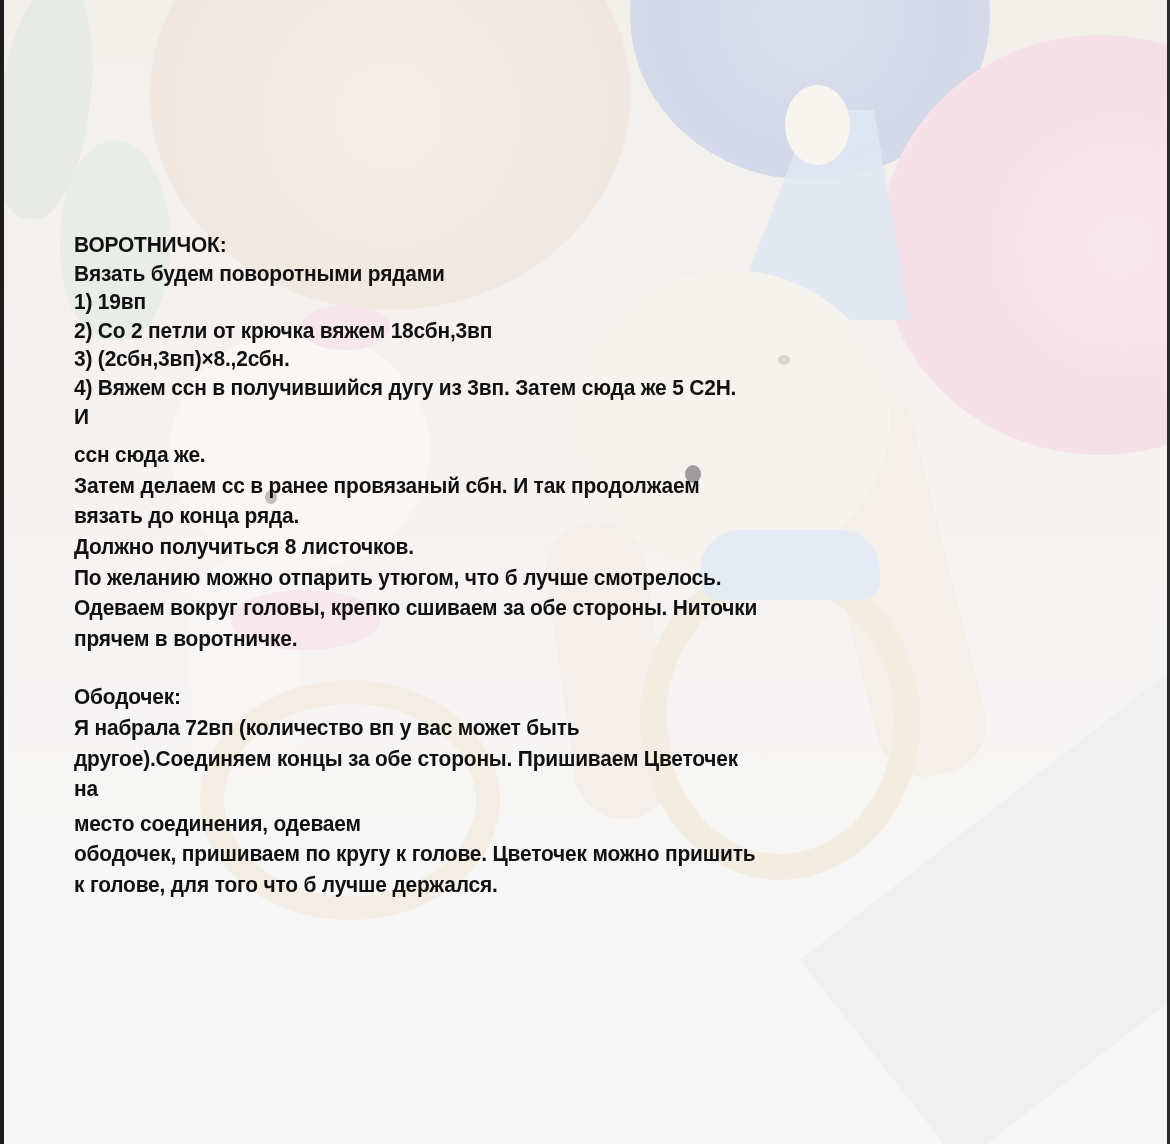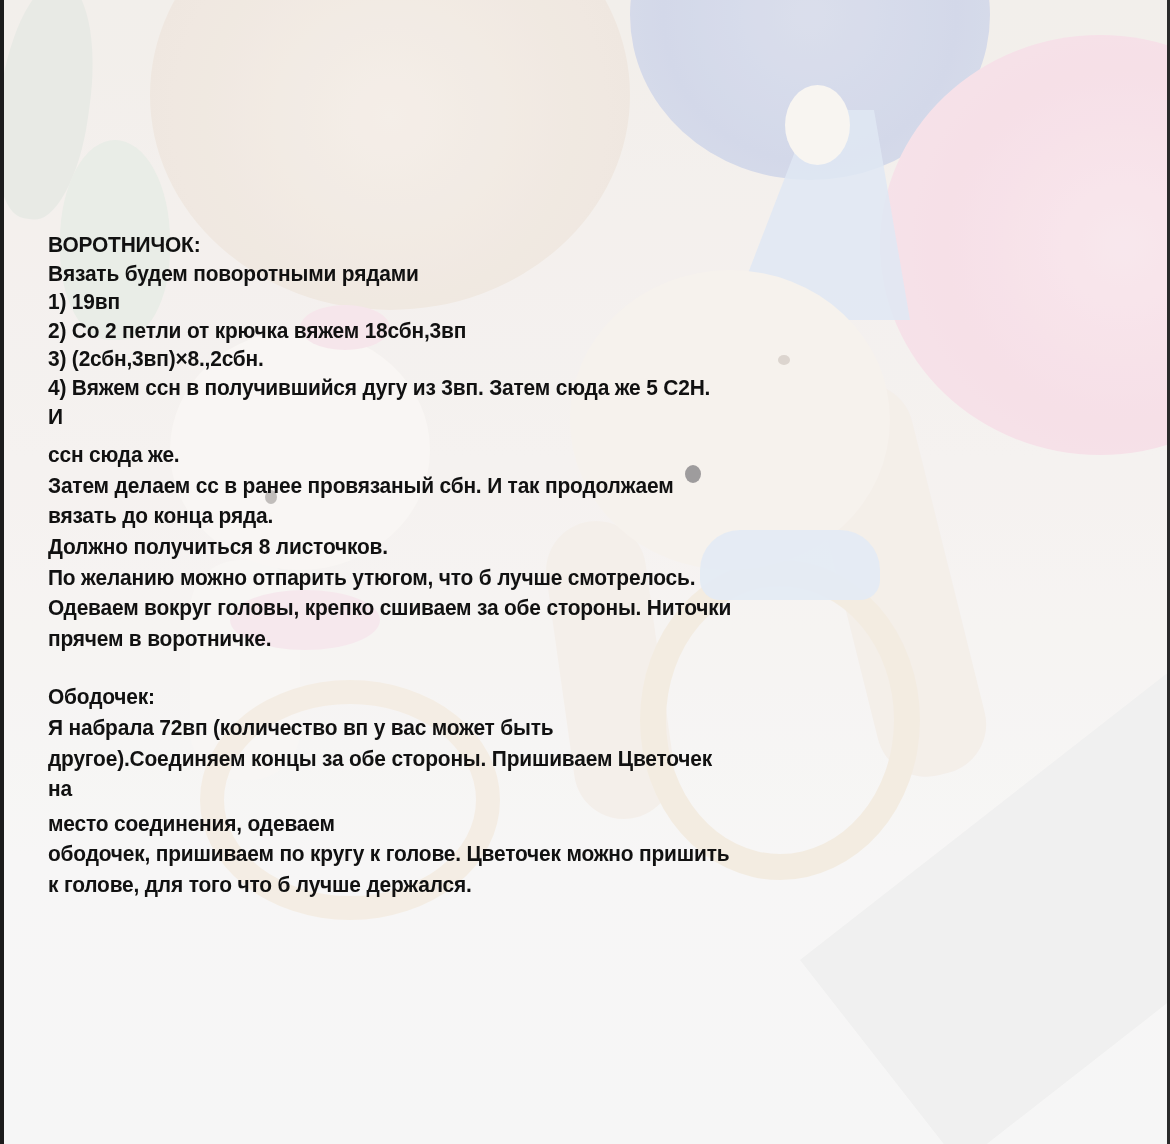--- a/index.html
+++ b/index.html
@@ -34,21 +34,21 @@
   .bow-left { left:300px; top:305px; width:90px; height:45px; background:#f2d9e1; }
   .ring-left { left:200px; top:680px; width:300px; height:240px; border:24px solid #efe4d6; background: transparent; box-sizing: border-box; }
   .pink-bib { left:230px; top:590px; width:150px; height:60px; background:#f1dce4; }
   .eye { position:absolute; width:16px; height:18px; background:#6b6769; border-radius:50%; }
   .eye1 { left:685px; top:465px; } .eye2 { left:778px; top:355px; width:12px; height:10px; background:#c9bfb5; }
   .eye3 { left:265px; top:490px; width:12px; height:14px; background:#a09a97; }
   .table-edge { position:absolute; left:800px; top:960px; width:500px; height:260px; background:#e8e8e8; transform: rotate(-38deg); transform-origin: left top; }
   .wash { position:absolute; left:0; top:0; width:1170px; height:1144px; background: rgba(255,255,255,0.35); }
 
   .text-block {
-    position:absolute; left:48px; top:231px; width:1060px;
+    position:absolute; left:74px; top:231px; width:1060px;
     color:#111; font-weight:bold; font-size:22.5px; line-height:28.6px;
     letter-spacing: -0.2px;
   }
   .text-block .line { display:block; white-space: nowrap; transform: scaleX(0.93); transform-origin: left center; }
   .gap { display:block; height:30px; }
 </style>
 </head>
 <body>
 
 <div class="frame">

